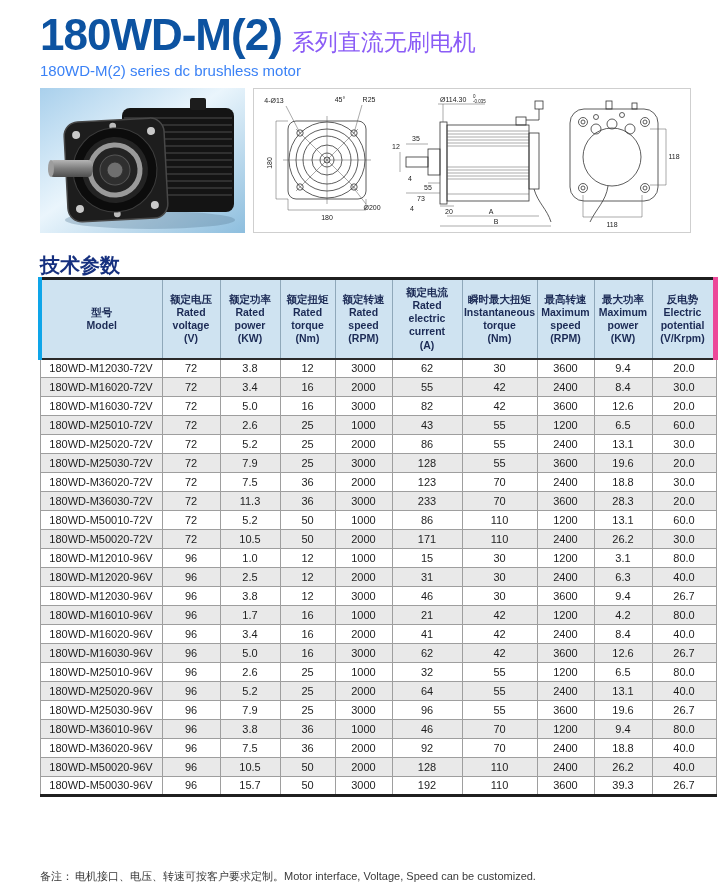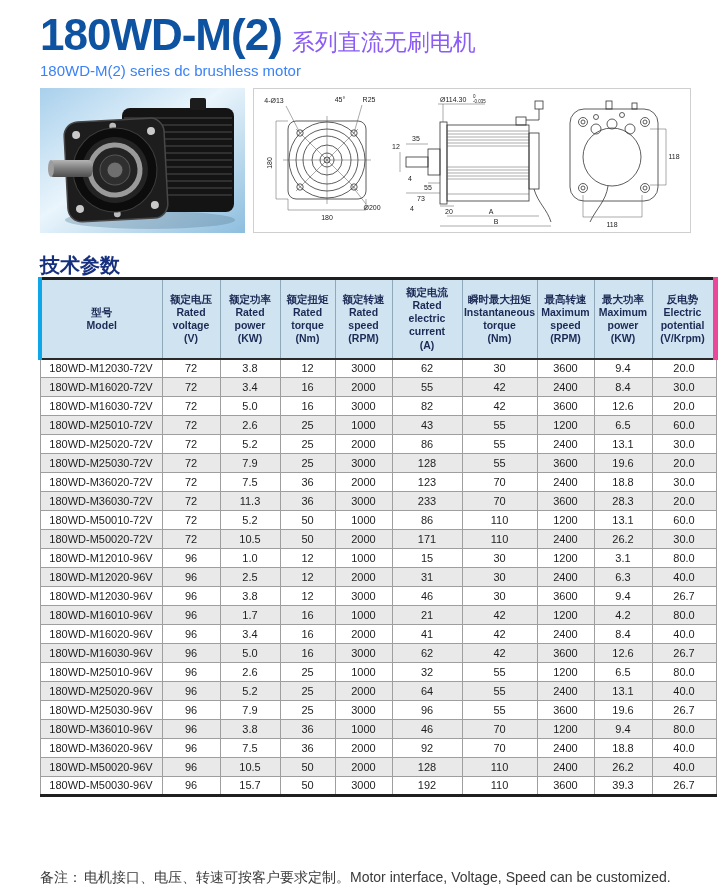--- a/index.html
+++ b/index.html
@@ -39,21 +39,21 @@
   }
   table.spec th:first-child { border-left:4px solid #0ea5e9; }
   table.spec th:last-child  { border-right:7px solid #ec4899; }
   table.spec td {
     height:19px; font-size:11px; color:#1e1e1e; text-align:center; vertical-align:middle;
     border:1px solid #9e9e9e; padding:0 2px; line-height:1;
   }
   table.spec tbody tr:nth-child(even) { background:#e9e9e9; }
   table.spec tbody tr:nth-child(odd)  { background:#ffffff; }
   
-  .footnote { position:absolute; left:40px; top:869px; font-size:14px; color:#3a3a3a; }
+  .footnote { position:absolute; left:40px; top:869px; font-size:11px; color:#3a3a3a; }
   .footnote .lbl { margin-right:2px; }
   
   .dim { font-size:7px; fill:#222; font-family:"Liberation Sans",sans-serif; }
   .dim-tiny { font-size:4.5px; fill:#222; font-family:"Liberation Sans",sans-serif; }
   .ln { stroke:#333; stroke-width:0.8; fill:none; }
   .thin { stroke:#555; stroke-width:0.5; fill:none; }
 </style>
 </head>
 <body>
 

